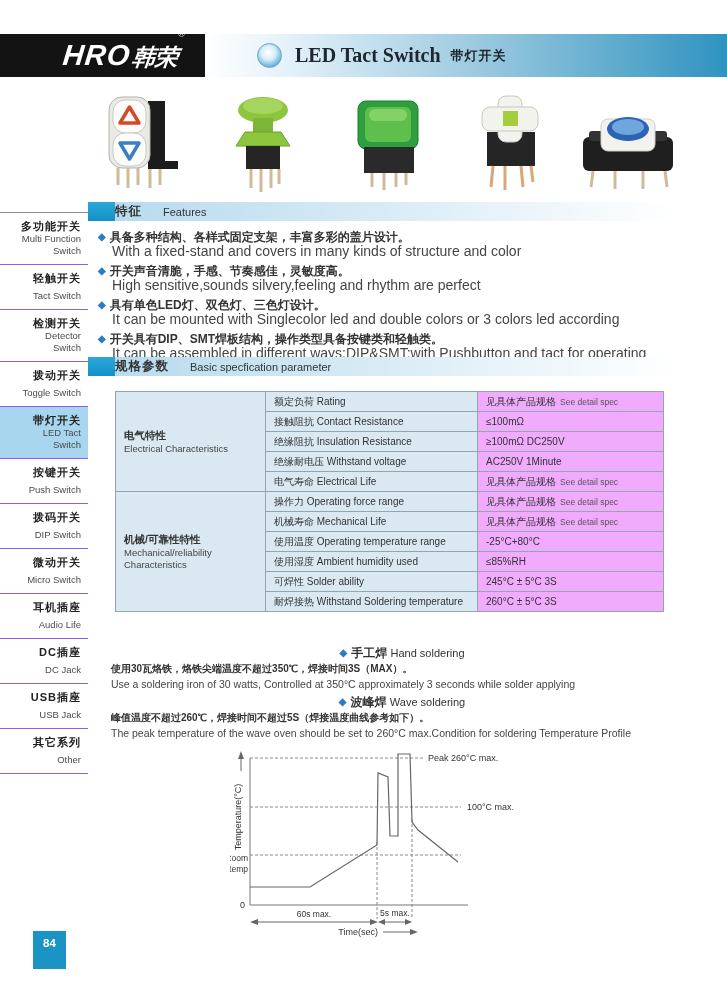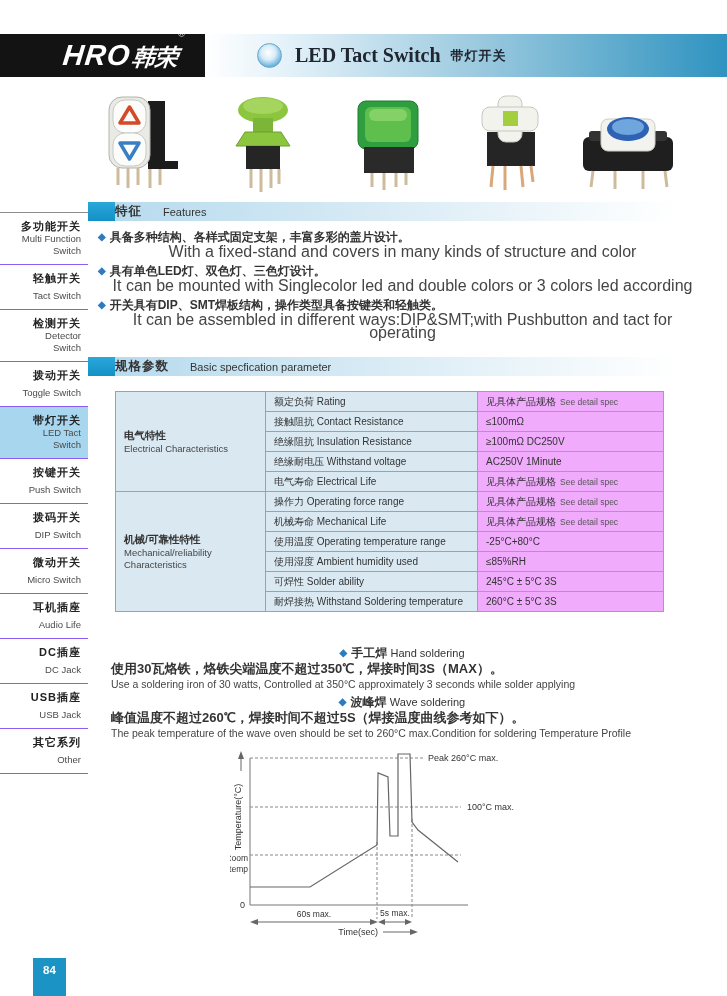--- a/index.html
+++ b/index.html
@@ -36,45 +36,45 @@
   .sec-square{width:27px;flex:0 0 auto;background:linear-gradient(180deg,#2aa8da 0%,#1391c6 100%);}
   .sec-bar{flex:1;background:linear-gradient(90deg,#b7dbee 0%,#d8ebf5 45%,#ffffff 96%);
            display:flex;align-items:center;padding-left:0;gap:16px;}
   .sec-title-cn{font-weight:bold;font-size:12.5px;color:#333;letter-spacing:1px;}
   .sec-title-en{font-size:11px;color:#333;margin-left:5px;}
 
   
   .features{position:absolute;left:98px;top:229px;width:595px;}
   .feat-cn{font-size:12px;font-weight:bold;color:#333;line-height:16px;}
   .bullet{color:#2e7bc0;font-size:10px;margin-right:4px;vertical-align:1px;}
-  .feat-en{font-size:16px;color:#454545;line-height:13px;margin:0 0 5px 14px;text-align:center;}
+  .feat-en{font-size:14px;color:#454545;line-height:13px;margin:0 0 5px 14px;}
 
   .welding{position:absolute;left:98px;top:645px;width:608px;}
   .weld-head{font-size:12px;font-weight:bold;color:#333;line-height:16px;text-align:center;}
   .weld-head .hen{font-weight:normal;font-size:11px;}
-  .weld-cn{font-size:13px;font-weight:bold;color:#333;line-height:16px;margin-left:13px;}
+  .weld-cn{font-size:10px;font-weight:bold;color:#333;line-height:16px;margin-left:13px;}
   .weld-en{font-size:10.5px;color:#454545;line-height:15px;margin:0 0 2px 13px;}
 
   
   .spec-table{position:absolute;left:115px;top:391px;width:548px;border-collapse:collapse;table-layout:fixed;}
   .spec-table td{border:1px solid #93a5ae;font-size:10px;color:#333;padding:0 8px;height:19px;vertical-align:middle;}
   .group-cell{background:#d9e8f1;}
   .param-cell{background:#d9e8f1;}
   .value-cell{background:#f0abfc;}
   .group-cn{display:block;font-weight:bold;font-size:10.5px;}
   .group-en{display:block;font-size:9.5px;color:#454545;line-height:12px;}
   .note{font-size:8.5px;color:#555;margin-left:4px;}
 
   
   .chart{position:absolute;left:230px;top:745px;}
   .chart text{font-family:"Liberation Sans",sans-serif;font-size:9px;fill:#333;}
   .chart .small{font-size:8.5px;}
 
   
-  .page-num{position:absolute;left:33px;top:958px;width:33px;height:38px;background:#1b94c5;
+  .page-num{position:absolute;left:33px;top:931px;width:33px;height:38px;background:#1b94c5;
             color:#fff;font-size:11.5px;font-weight:bold;text-align:center;padding-top:6px;box-sizing:border-box;}
 </style>
 </head>
 <body>
 
 <div class="page">
 
   <div class="logo-box">
     <span><span class="logo-hro">HRO</span><span class="logo-cn">韩荣</span><span class="logo-reg">®</span></span>
   </div>
@@ -178,20 +178,24 @@
         <span class="sec-title-en">Features</span>
       </div>
   </div>
 
   <div class="features">
     <div class="feat">
       <div class="feat-cn"><span class="bullet">◆</span><span>具备多种结构、各样式固定支架，丰富多彩的盖片设计。</span></div>
       <div class="feat-en">With a fixed-stand and covers in many kinds of structure and color</div>
     </div>
     <div class="feat">
+      <div class="feat-cn"><span class="bullet">◆</span><span>开关声音清脆，手感、节奏感佳，灵敏度高。</span></div>
+      <div class="feat-en">High sensitive,sounds silvery,feeling and rhythm are perfect</div>
+    </div>
+    <div class="feat">
       <div class="feat-cn"><span class="bullet">◆</span><span>具有单色LED灯、双色灯、三色灯设计。</span></div>
       <div class="feat-en">It can be mounted with Singlecolor led and double colors or 3 colors led according</div>
     </div>
     <div class="feat">
       <div class="feat-cn"><span class="bullet">◆</span><span>开关具有DIP、SMT焊板结构，操作类型具备按键类和轻触类。</span></div>
       <div class="feat-en">It can be assembled in different ways:DIP&amp;SMT;with Pushbutton and tact for operating</div>
     </div>
   </div>
 
   <div class="sec-header" style="top:357px;">

